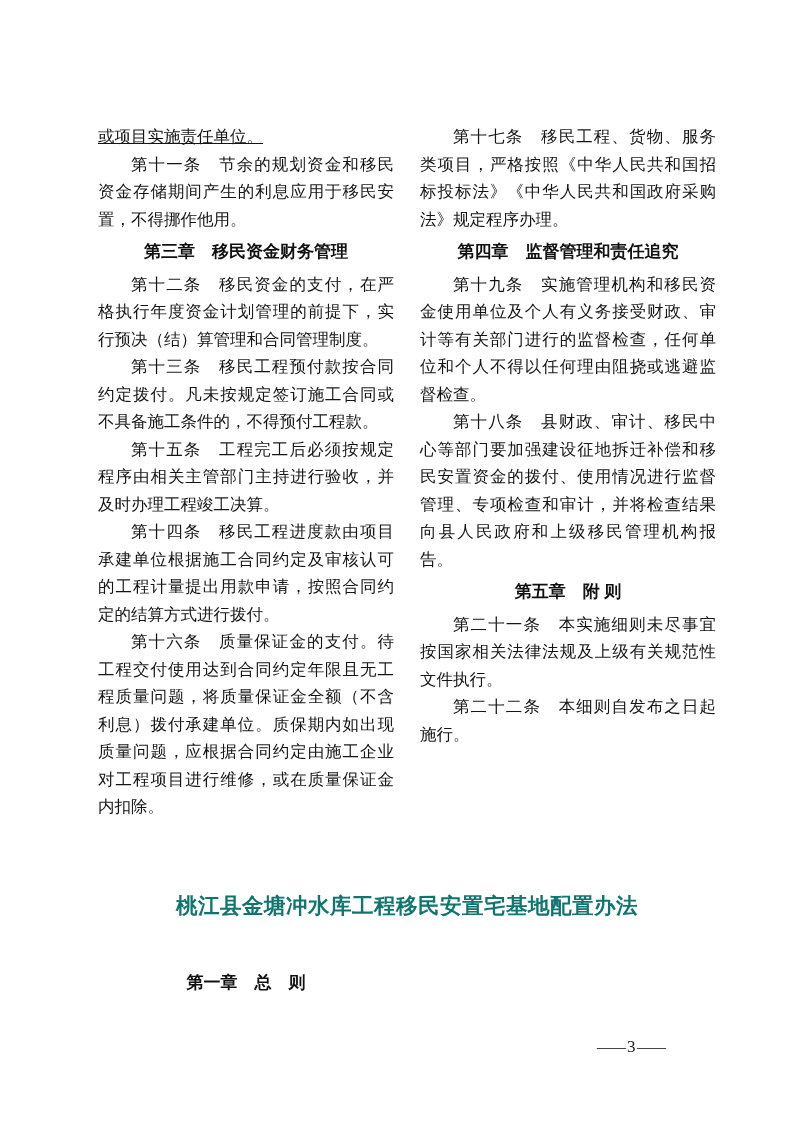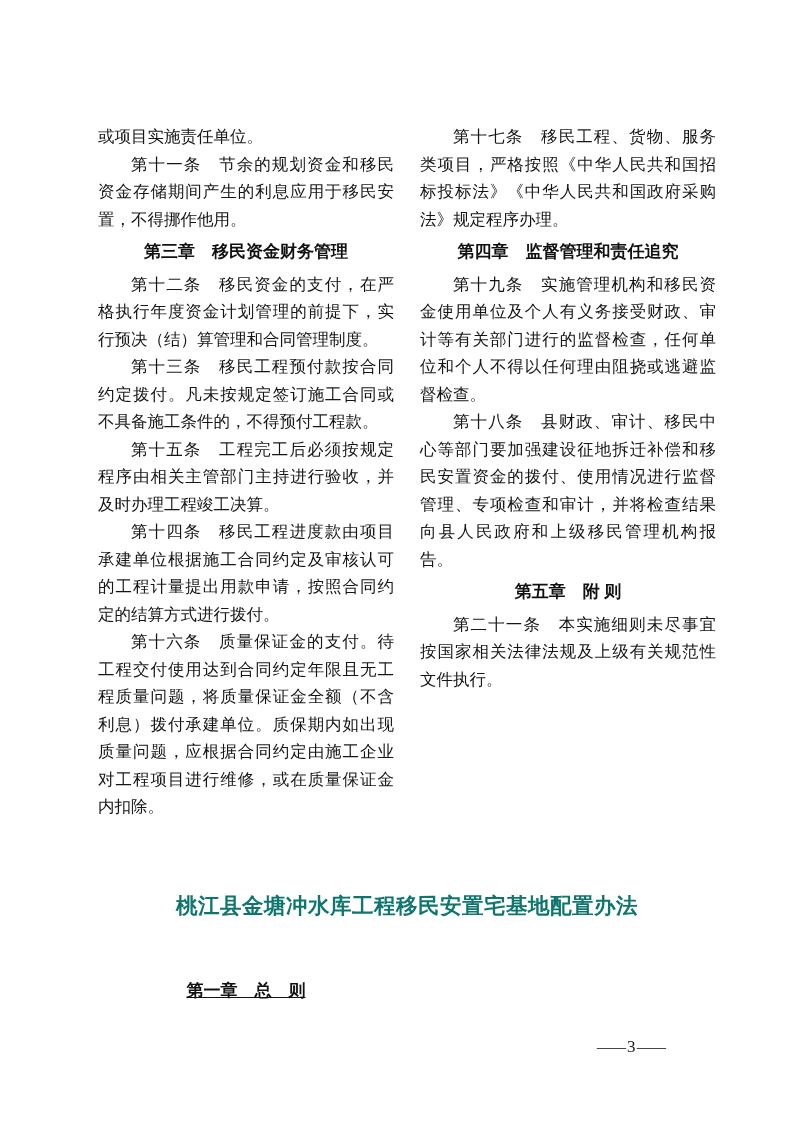--- a/index.html
+++ b/index.html
@@ -34,20 +34,21 @@
   .para {
     font-size: 16.5px;
     line-height: 27.5px;
     text-align: justify;
     text-justify: inter-ideograph;
     text-indent: 2em;
     color: #151515;
   }
   .para.cont {
     text-indent: 0;
+    text-decoration: underline;
   }
   .chapter {
     font-family: "Liberation Sans", "DejaVu Sans", sans-serif;
     font-weight: 700;
     font-size: 17px;
     line-height: 27.5px;
     text-align: center;
     margin: 5px 0;
     color: #111111;
   }
@@ -60,21 +61,21 @@
     line-height: 34px;
     letter-spacing: 0.5px;
     color: #0f766e;
   }
   .bottom-row {
     display: flex;
     gap: 26px;
     margin-top: 42px;
     align-items: flex-start;
   }
-  .bottom-row .chapter { margin: 12px; text-decoration: underline; }
+  .bottom-row .chapter { margin: 4px; }
   .footer {
     position: absolute;
     top: 1036px;
     left: 596px;
     font-size: 17px;
     line-height: 22px;
     color: #222222;
     white-space: nowrap;
   }
   .footer .dash {
@@ -106,20 +107,21 @@
         <p class="para">第十六条　质量保证金的支付。待工程交付使用达到合同约定年限且无工程质量问题，将质量保证金全额（不含利息）拨付承建单位。质保期内如出现质量问题，应根据合同约定由施工企业对工程项目进行维修，或在质量保证金内扣除。</p>
       </div>
 
       <div class="col">
         <p class="para">第十七条　移民工程、货物、服务类项目，严格按照《中华人民共和国招标投标法》《中华人民共和国政府采购法》规定程序办理。</p>
         <div class="chapter">第四章　监督管理和责任追究</div>
         <p class="para">第十九条　实施管理机构和移民资金使用单位及个人有义务接受财政、审计等有关部门进行的监督检查，任何单位和个人不得以任何理由阻挠或逃避监督检查。</p>
         <p class="para">第十八条　县财政、审计、移民中心等部门要加强建设征地拆迁补偿和移民安置资金的拨付、使用情况进行监督管理、专项检查和审计，并将检查结果向县人民政府和上级移民管理机构报告。</p>
         <div class="chapter">第五章　附 则</div>
         <p class="para">第二十一条　本实施细则未尽事宜按国家相关法律法规及上级有关规范性文件执行。</p>
+        <p class="para">第二十二条　本细则自发布之日起施行。</p>
       </div>
 
     </div>
 
     <div class="doc-title">桃江县金塘冲水库工程移民安置宅基地配置办法</div>
 
     <div class="bottom-row">
       <div class="col">
         <div class="chapter">第一章　总　则</div>
       </div>

